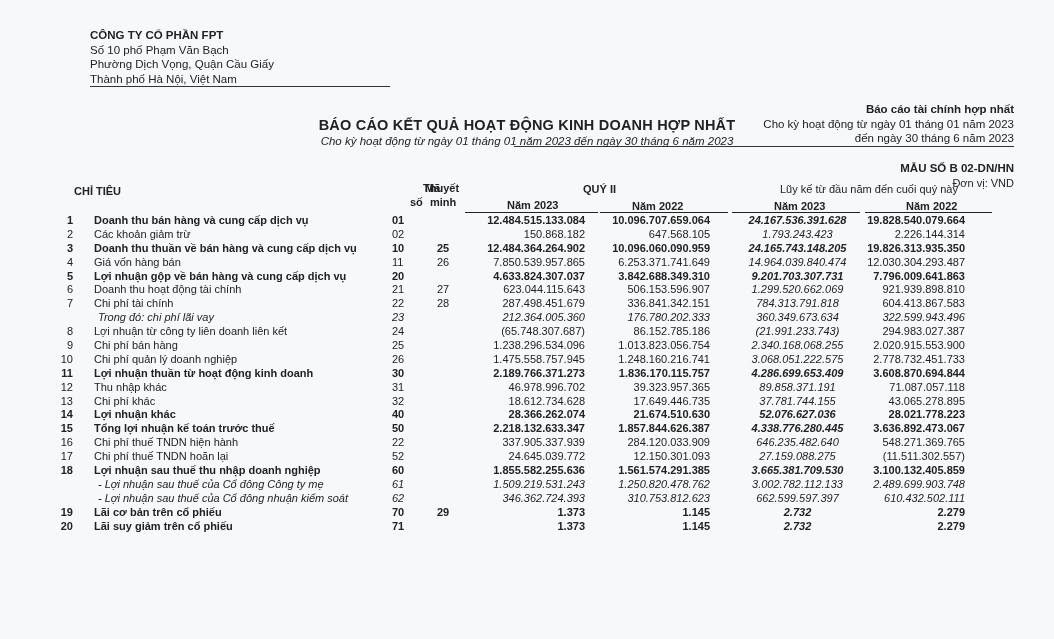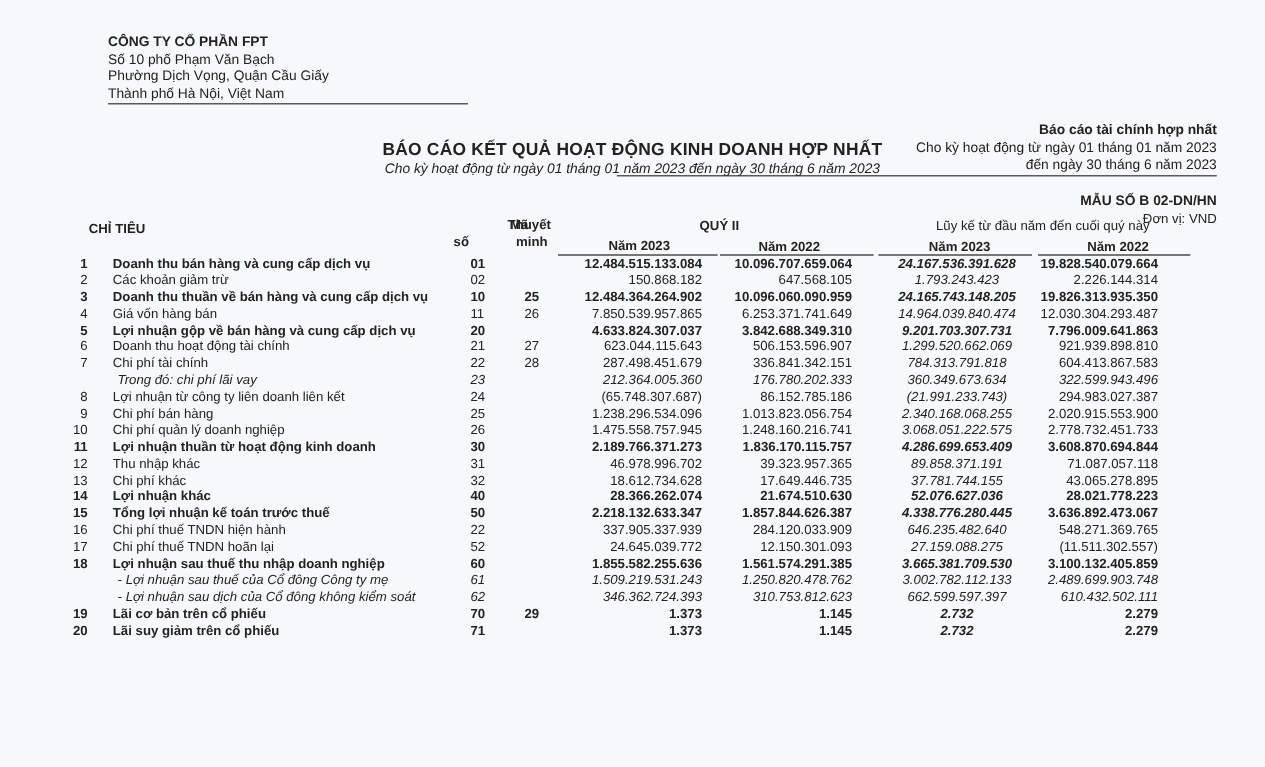--- a/index.html
+++ b/index.html
@@ -56,21 +56,21 @@
   <div class="last">đến ngày 30 tháng 6 năm 2023</div>
 </div>
 
 <div class="main-title">BÁO CÁO KẾT QUẢ HOẠT ĐỘNG KINH DOANH HỢP NHẤT</div>
 <div class="main-subtitle">Cho kỳ hoạt động từ ngày 01 tháng 01 năm 2023 đến ngày 30 tháng 6 năm 2023</div>
 <div class="form-code">MẪU SỐ B 02-DN/HN</div>
 <div class="unit">Đơn vị: VND</div>
 
 <div class="hdr b" style="left:74px; top:185px;">CHỈ TIÊU</div>
 <div class="hdr b" style="left:389px; top:182px;padding-left:36px;">Mã</div>
-<div class="hdr b" style="left:378px; top:196px;">số</div>
+<div class="hdr b" style="left:410px; top:196px;">số</div>
 <div class="hdr b" style="left:423px; top:182px;">Thuyết</div>
 <div class="hdr b" style="left:430px; top:196px;">minh</div>
 <div class="hdr b" style="left:583px; top:183px;">QUÝ II</div>
 <div class="hdr" style="left:780px; top:183px;">Lũy kế từ đầu năm đến cuối quý này</div>
 <div class="hdr b" style="left:507px; top:199px;">Năm 2023</div>
 <div class="hdr b" style="left:632px; top:200px;">Năm 2022</div>
 <div class="hdr b" style="left:774px; top:200px;">Năm 2023</div>
 <div class="hdr b" style="left:906px; top:200px;">Năm 2022</div>
 
 <div class="colline" style="left:465px; width:133px;"></div>
@@ -274,21 +274,21 @@
       <span class="c-label sub">- Lợi nhuận sau thuế của Cổ đông Công ty mẹ</span>
       <span class="c-code">61</span>
       <span class="c-note"></span>
       <span class="c-v1">1.509.219.531.243</span>
       <span class="c-v2">1.250.820.478.762</span>
       <span class="c-v3">3.002.782.112.133</span>
       <span class="c-v4">2.489.699.903.748</span>
     </div>
     <div class="row italic">
       <span class="c-no"></span>
-      <span class="c-label sub">- Lợi nhuận sau dịch của Cổ đông không kiểm soát</span>
+      <span class="c-label sub">- Lợi nhuận sau thuế của Cổ đông nhuận kiểm soát</span>
       <span class="c-code">62</span>
       <span class="c-note"></span>
       <span class="c-v1">346.362.724.393</span>
       <span class="c-v2">310.753.812.623</span>
       <span class="c-v3">662.599.597.397</span>
       <span class="c-v4">610.432.502.111</span>
     </div>
     <div class="row bold">
       <span class="c-no">19</span>
       <span class="c-label">Lãi cơ bản trên cổ phiếu</span>

